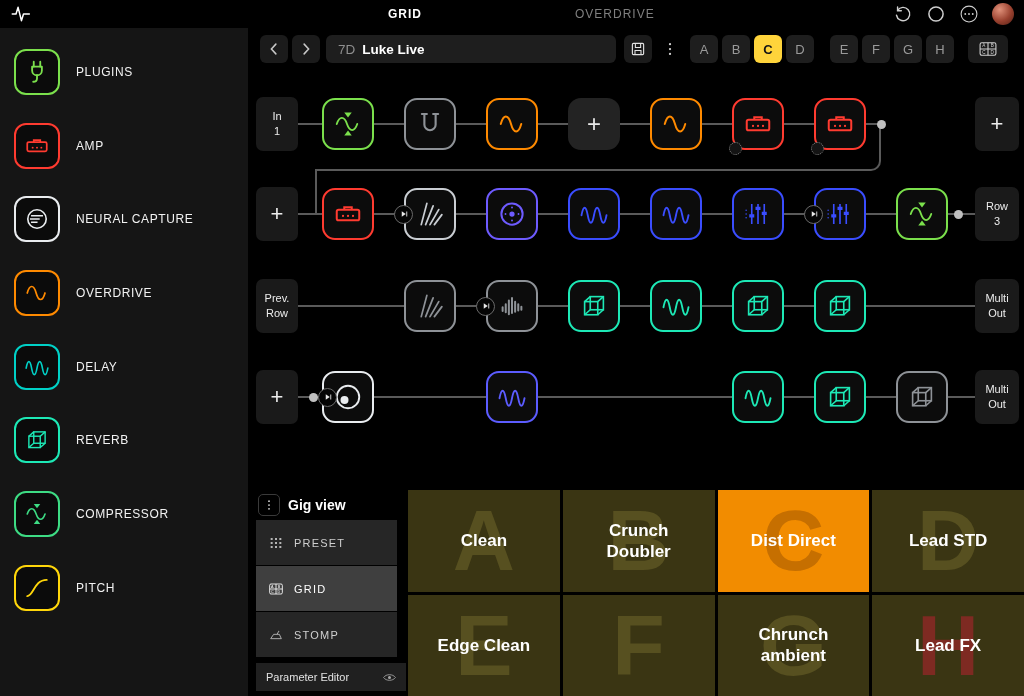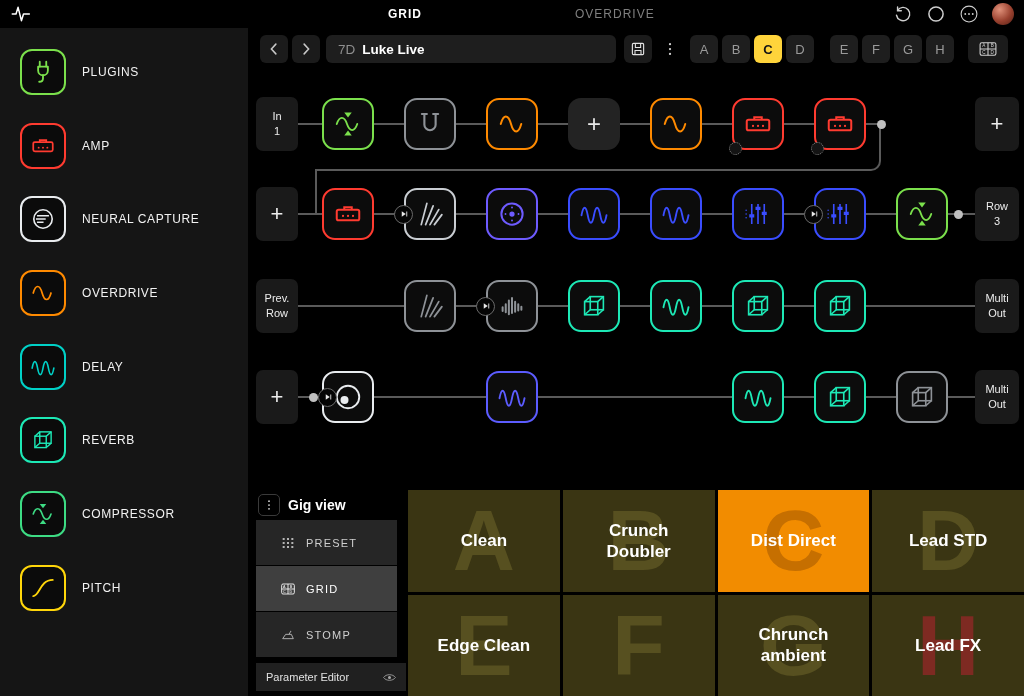--- a/index.html
+++ b/index.html
@@ -16,21 +16,21 @@
   .toptab.active{font-weight:700;color:#fff;}
   .toptab.inactive{color:#7f7f7f;}
   .topbar-right{position:absolute;right:10px;top:3px;height:22px;display:flex;align-items:center;gap:13px;}
   .tb-ic{width:20px;height:20px;color:#cfcfcf;cursor:pointer;}
   .tb-ic svg{width:20px;height:20px;}
   .avatar{width:22px;height:22px;border-radius:50%;cursor:pointer;
           background:radial-gradient(circle at 35% 30%,#e0917a,#99412f 55%,#511f15);}
 
   
   .sidebar{position:absolute;left:0;top:28px;width:248px;height:668px;background:#151515;
-           padding:21px 0 0 20px;display:flex;flex-direction:column;gap:27.7px;}
+           padding:21px 0 0 14px;display:flex;flex-direction:column;gap:27.7px;}
   .sb-item{display:flex;align-items:center;gap:16px;cursor:pointer;}
   .sb-icon{width:46px;height:46px;border:2px solid #888;border-radius:12px;background:#0b0b0b;
            display:flex;align-items:center;justify-content:center;flex:none;}
   .sb-icon svg{width:26px;height:26px;}
   .sb-label{font-size:12px;letter-spacing:.6px;color:#f2f2f2;}
 
   
   .main{position:absolute;left:248px;top:28px;width:776px;height:668px;background:#000;}
 
   
@@ -72,21 +72,21 @@
          border:1.5px dotted #8a8a8a;background:#141414;}
 
   
   .gig-panel{position:absolute;left:8px;top:462px;width:141px;height:206px;}
   .gig-header{height:30px;display:flex;align-items:center;gap:8px;padding-left:2px;}
   .gig-dots{width:22px;height:22px;border:1px solid #3a3a3a;border-radius:5px;display:flex;align-items:center;
             justify-content:center;cursor:pointer;}
   .gig-dots svg{width:14px;height:14px;}
   .gig-title{font-size:14px;font-weight:700;}
   .gig-row{height:45px;background:#262626;margin-bottom:1px;display:flex;align-items:center;gap:10px;
-           padding-left:24px;color:#cfcfcf;font-size:11px;letter-spacing:1.2px;cursor:pointer;}
+           padding-left:12px;color:#cfcfcf;font-size:11px;letter-spacing:1.2px;cursor:pointer;}
   .gig-row.active{background:#3f3f3f;color:#fff;}
   .gig-row svg{width:16px;height:16px;}
   .param-row{position:absolute;left:0;top:173px;width:150px;height:28px;background:#202020;display:flex;
              align-items:center;justify-content:space-between;padding:0 9px 0 10px;font-size:11px;color:#e2e2e2;cursor:pointer;}
   .param-row svg{width:15px;height:15px;}
   .scene-grid{position:absolute;left:160px;top:462px;width:616px;height:206px;background:#000;
               display:grid;grid-template-columns:repeat(4,1fr);grid-template-rows:repeat(2,1fr);gap:3px;}
   .scene-cell{position:relative;background:#3A3513;display:flex;align-items:center;justify-content:center;
               overflow:hidden;cursor:pointer;}
   .scene-letter{position:absolute;inset:0;display:flex;align-items:center;justify-content:center;

